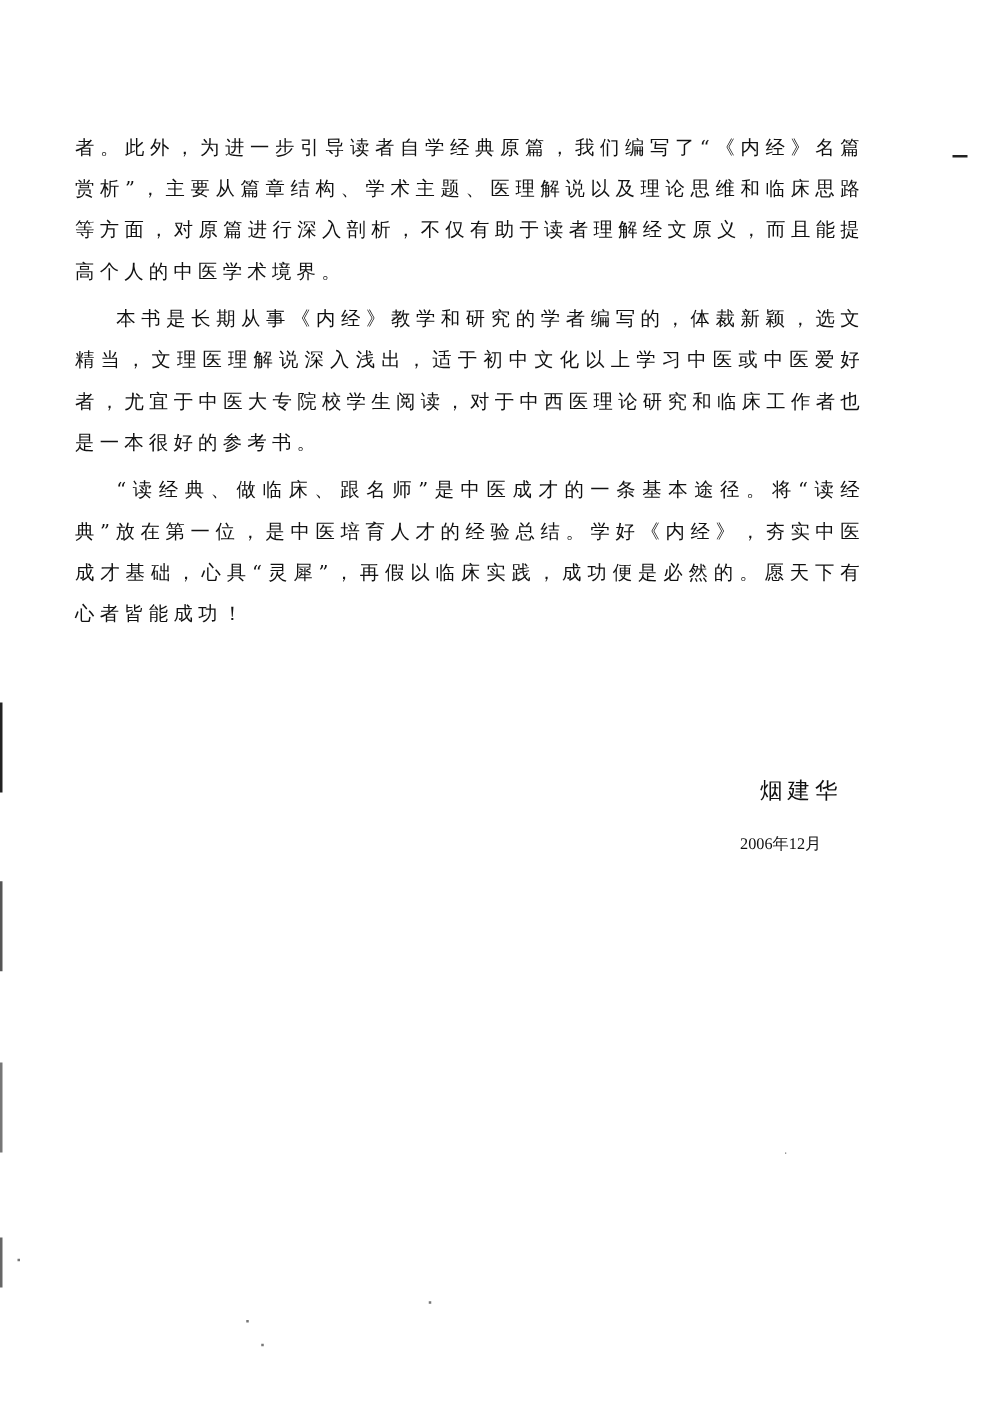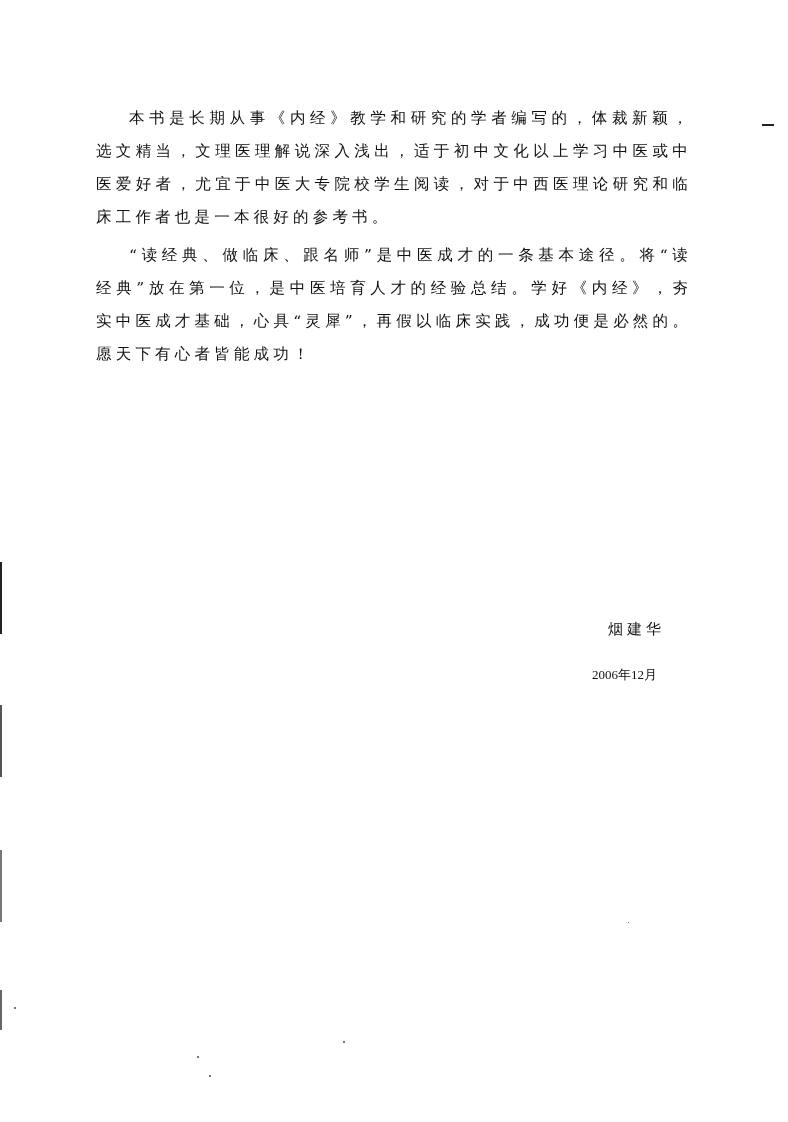--- a/index.html
+++ b/index.html
@@ -12,25 +12,25 @@
     position: absolute; left: 60px; top: 102px; width: 632px;
   }
   .para {
     margin: 0;
     font-size: 15.5px;
     line-height: 33px;
     letter-spacing: 4.2px;
     text-align: justify;
     text-align-last: left;
   }
-  .para.indent { text-indent: 33px; margin-left: 36px; }
+  .para.indent { text-indent: 33px; }
   .para + .para { margin-top: 5px; }
   .signature {
     position: absolute; left: 608px; top: 620px;
-    font-size: 15px; letter-spacing: 4px;
+    font-size: 18px; letter-spacing: 4px;
   }
   .date {
     position: absolute; left: 592px; top: 666px;
     font-size: 13px; letter-spacing: 0px;
     font-family: "Liberation Serif", serif;
   }
   .margin-dash {
     position: absolute; left: 762px; top: 124px; width: 12px; height: 2px; background: #222;
   }
   .scan-bar { position: absolute; left: 0; width: 2px; background: #333; }
@@ -38,20 +38,21 @@
   .scan-bar.b2 { top: 705px; height: 72px; background: #555; }
   .scan-bar.b3 { top: 850px; height: 72px; background: #777; }
   .scan-bar.b4 { top: 990px; height: 40px; background: #666; }
   .speck { position: absolute; background: #777; width: 2px; height: 2px; }
 </style>
 </head>
 <body>
 
 <div>
   <div class="page-text">
+    <p class="para">者。此外，为进一步引导读者自学经典原篇，我们编写了“《内经》名篇赏析”，主要从篇章结构、学术主题、医理解说以及理论思维和临床思路等方面，对原篇进行深入剖析，不仅有助于读者理解经文原义，而且能提高个人的中医学术境界。</p>
     <p class="para indent">本书是长期从事《内经》教学和研究的学者编写的，体裁新颖，选文精当，文理医理解说深入浅出，适于初中文化以上学习中医或中医爱好者，尤宜于中医大专院校学生阅读，对于中西医理论研究和临床工作者也是一本很好的参考书。</p>
     <p class="para indent">“读经典、做临床、跟名师”是中医成才的一条基本途径。将“读经典”放在第一位，是中医培育人才的经验总结。学好《内经》，夯实中医成才基础，心具“灵犀”，再假以临床实践，成功便是必然的。愿天下有心者皆能成功！</p>
   </div>
 
   <div class="signature">烟建华</div>
   <div class="date">2006年12月</div>
 
   <div class="margin-dash"></div>
   <div class="scan-bar b1"></div>
   <div class="scan-bar b2"></div>

